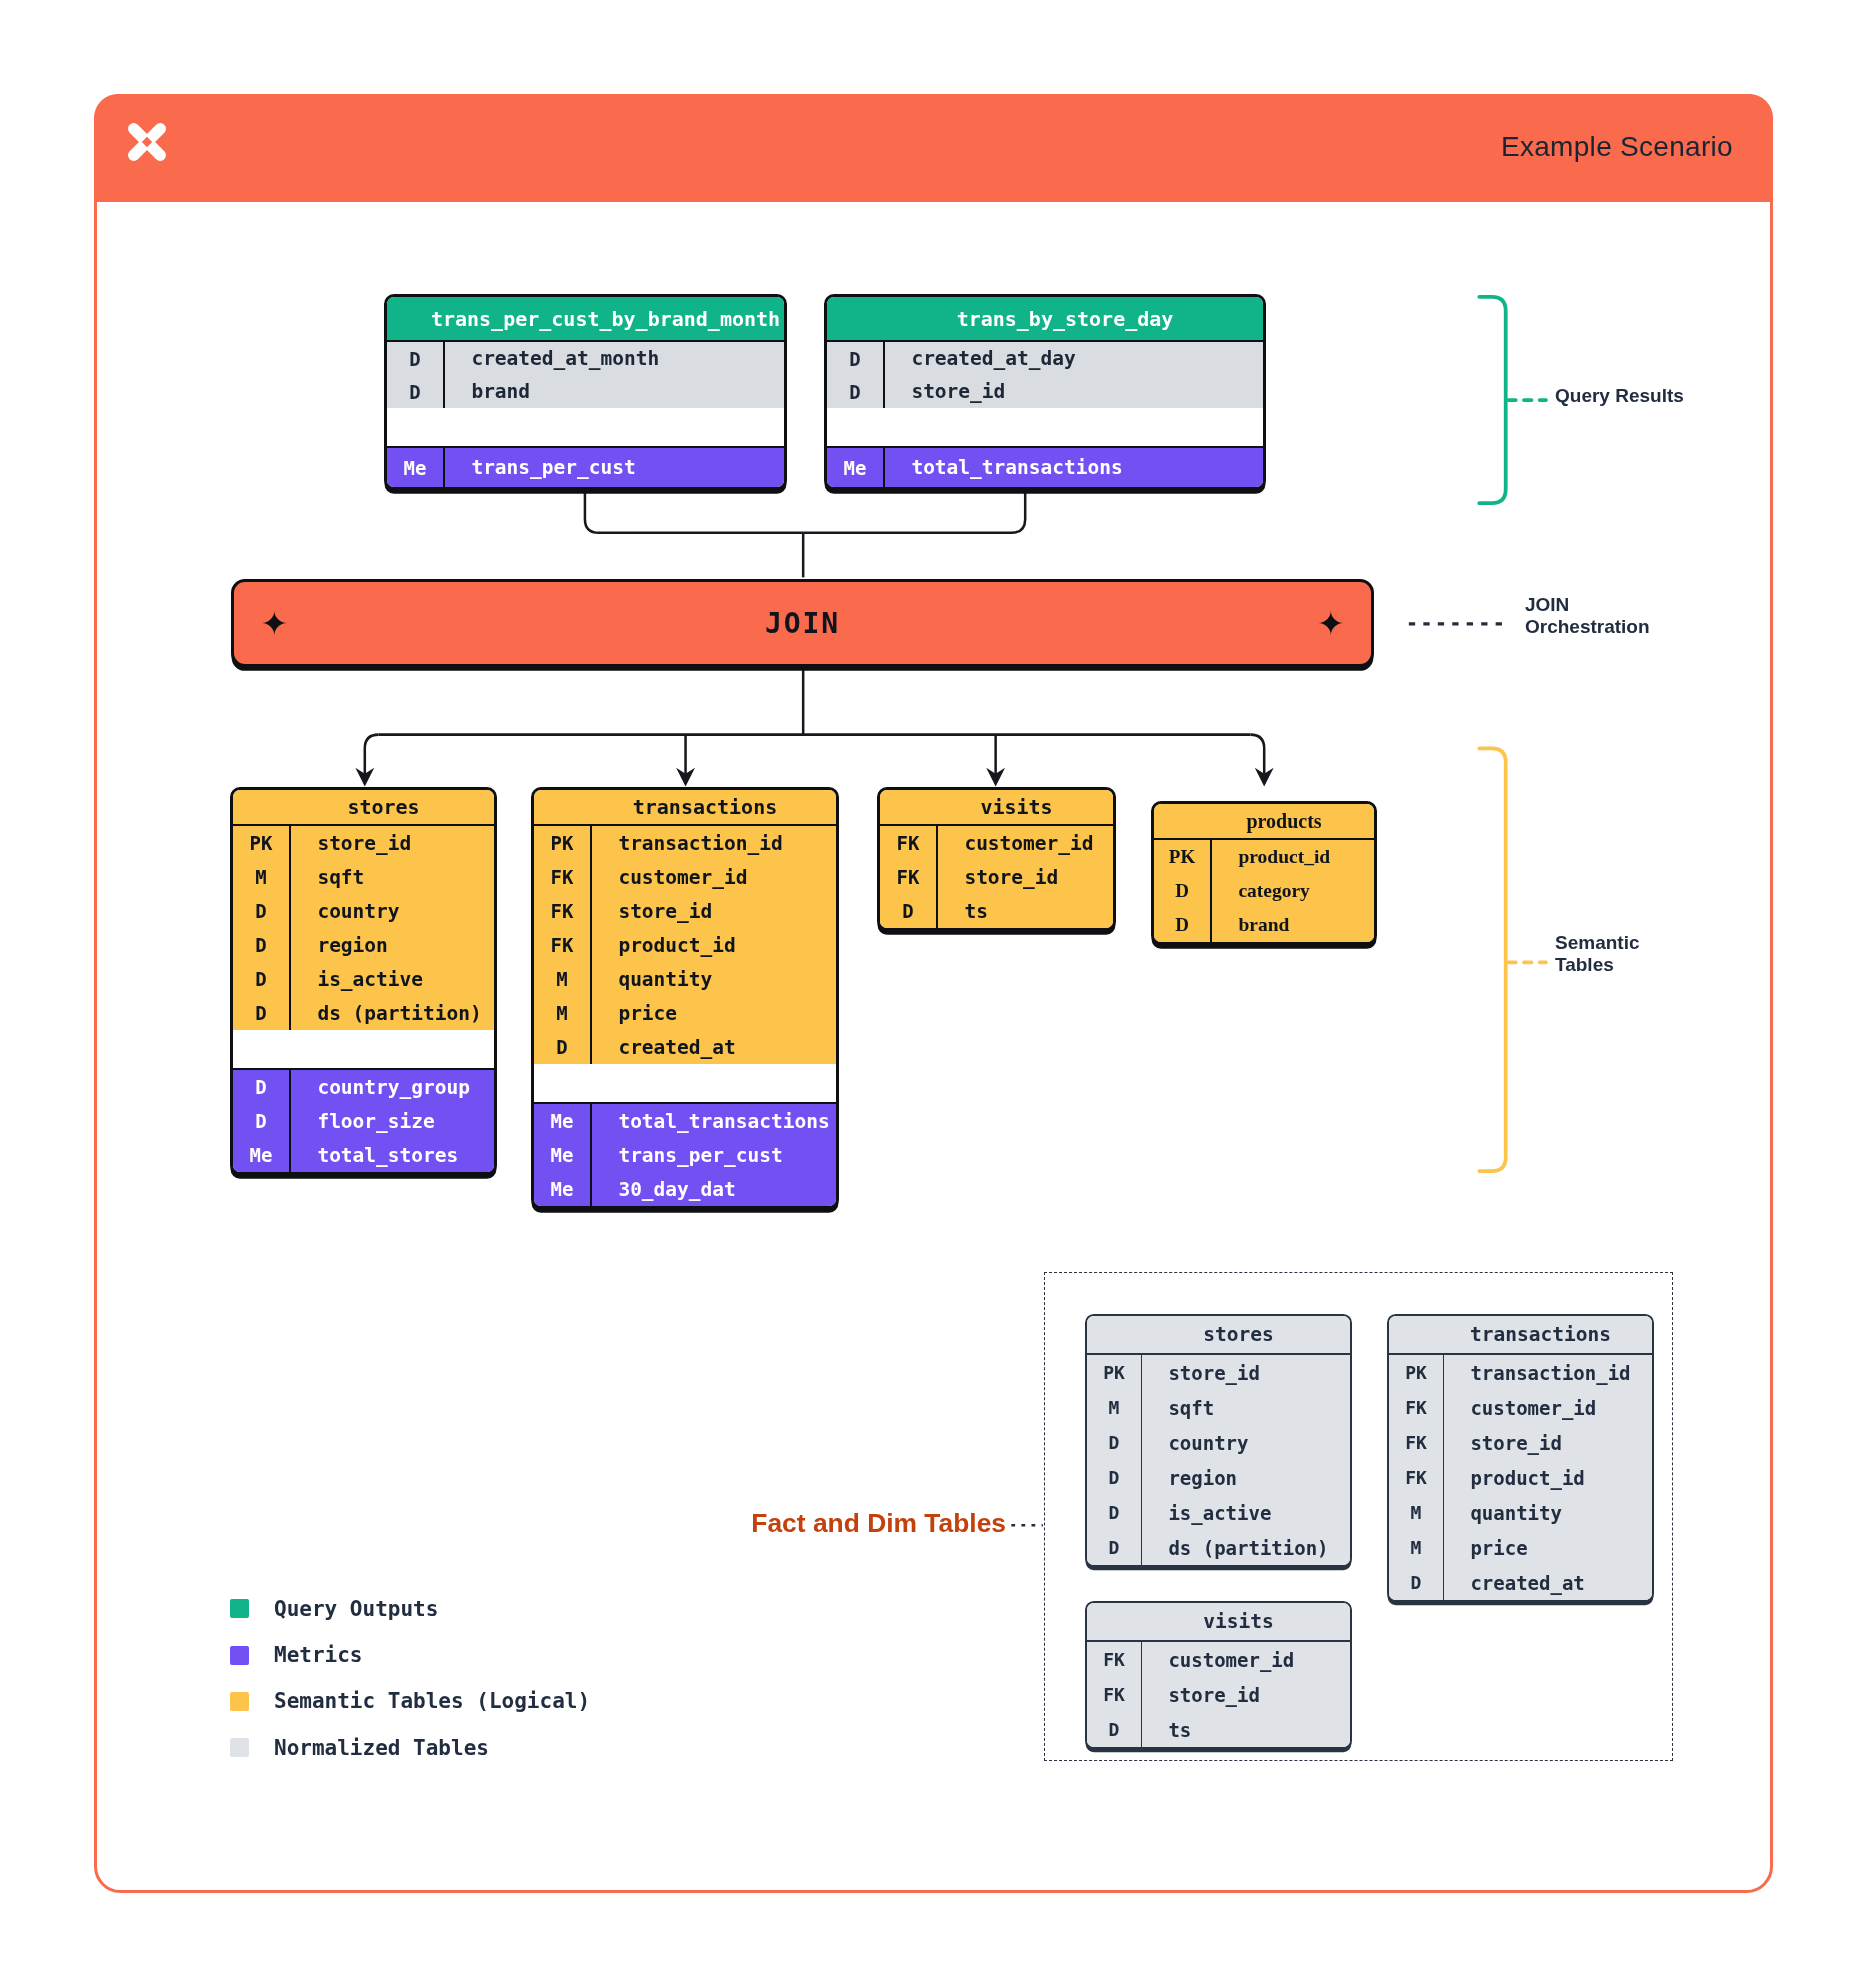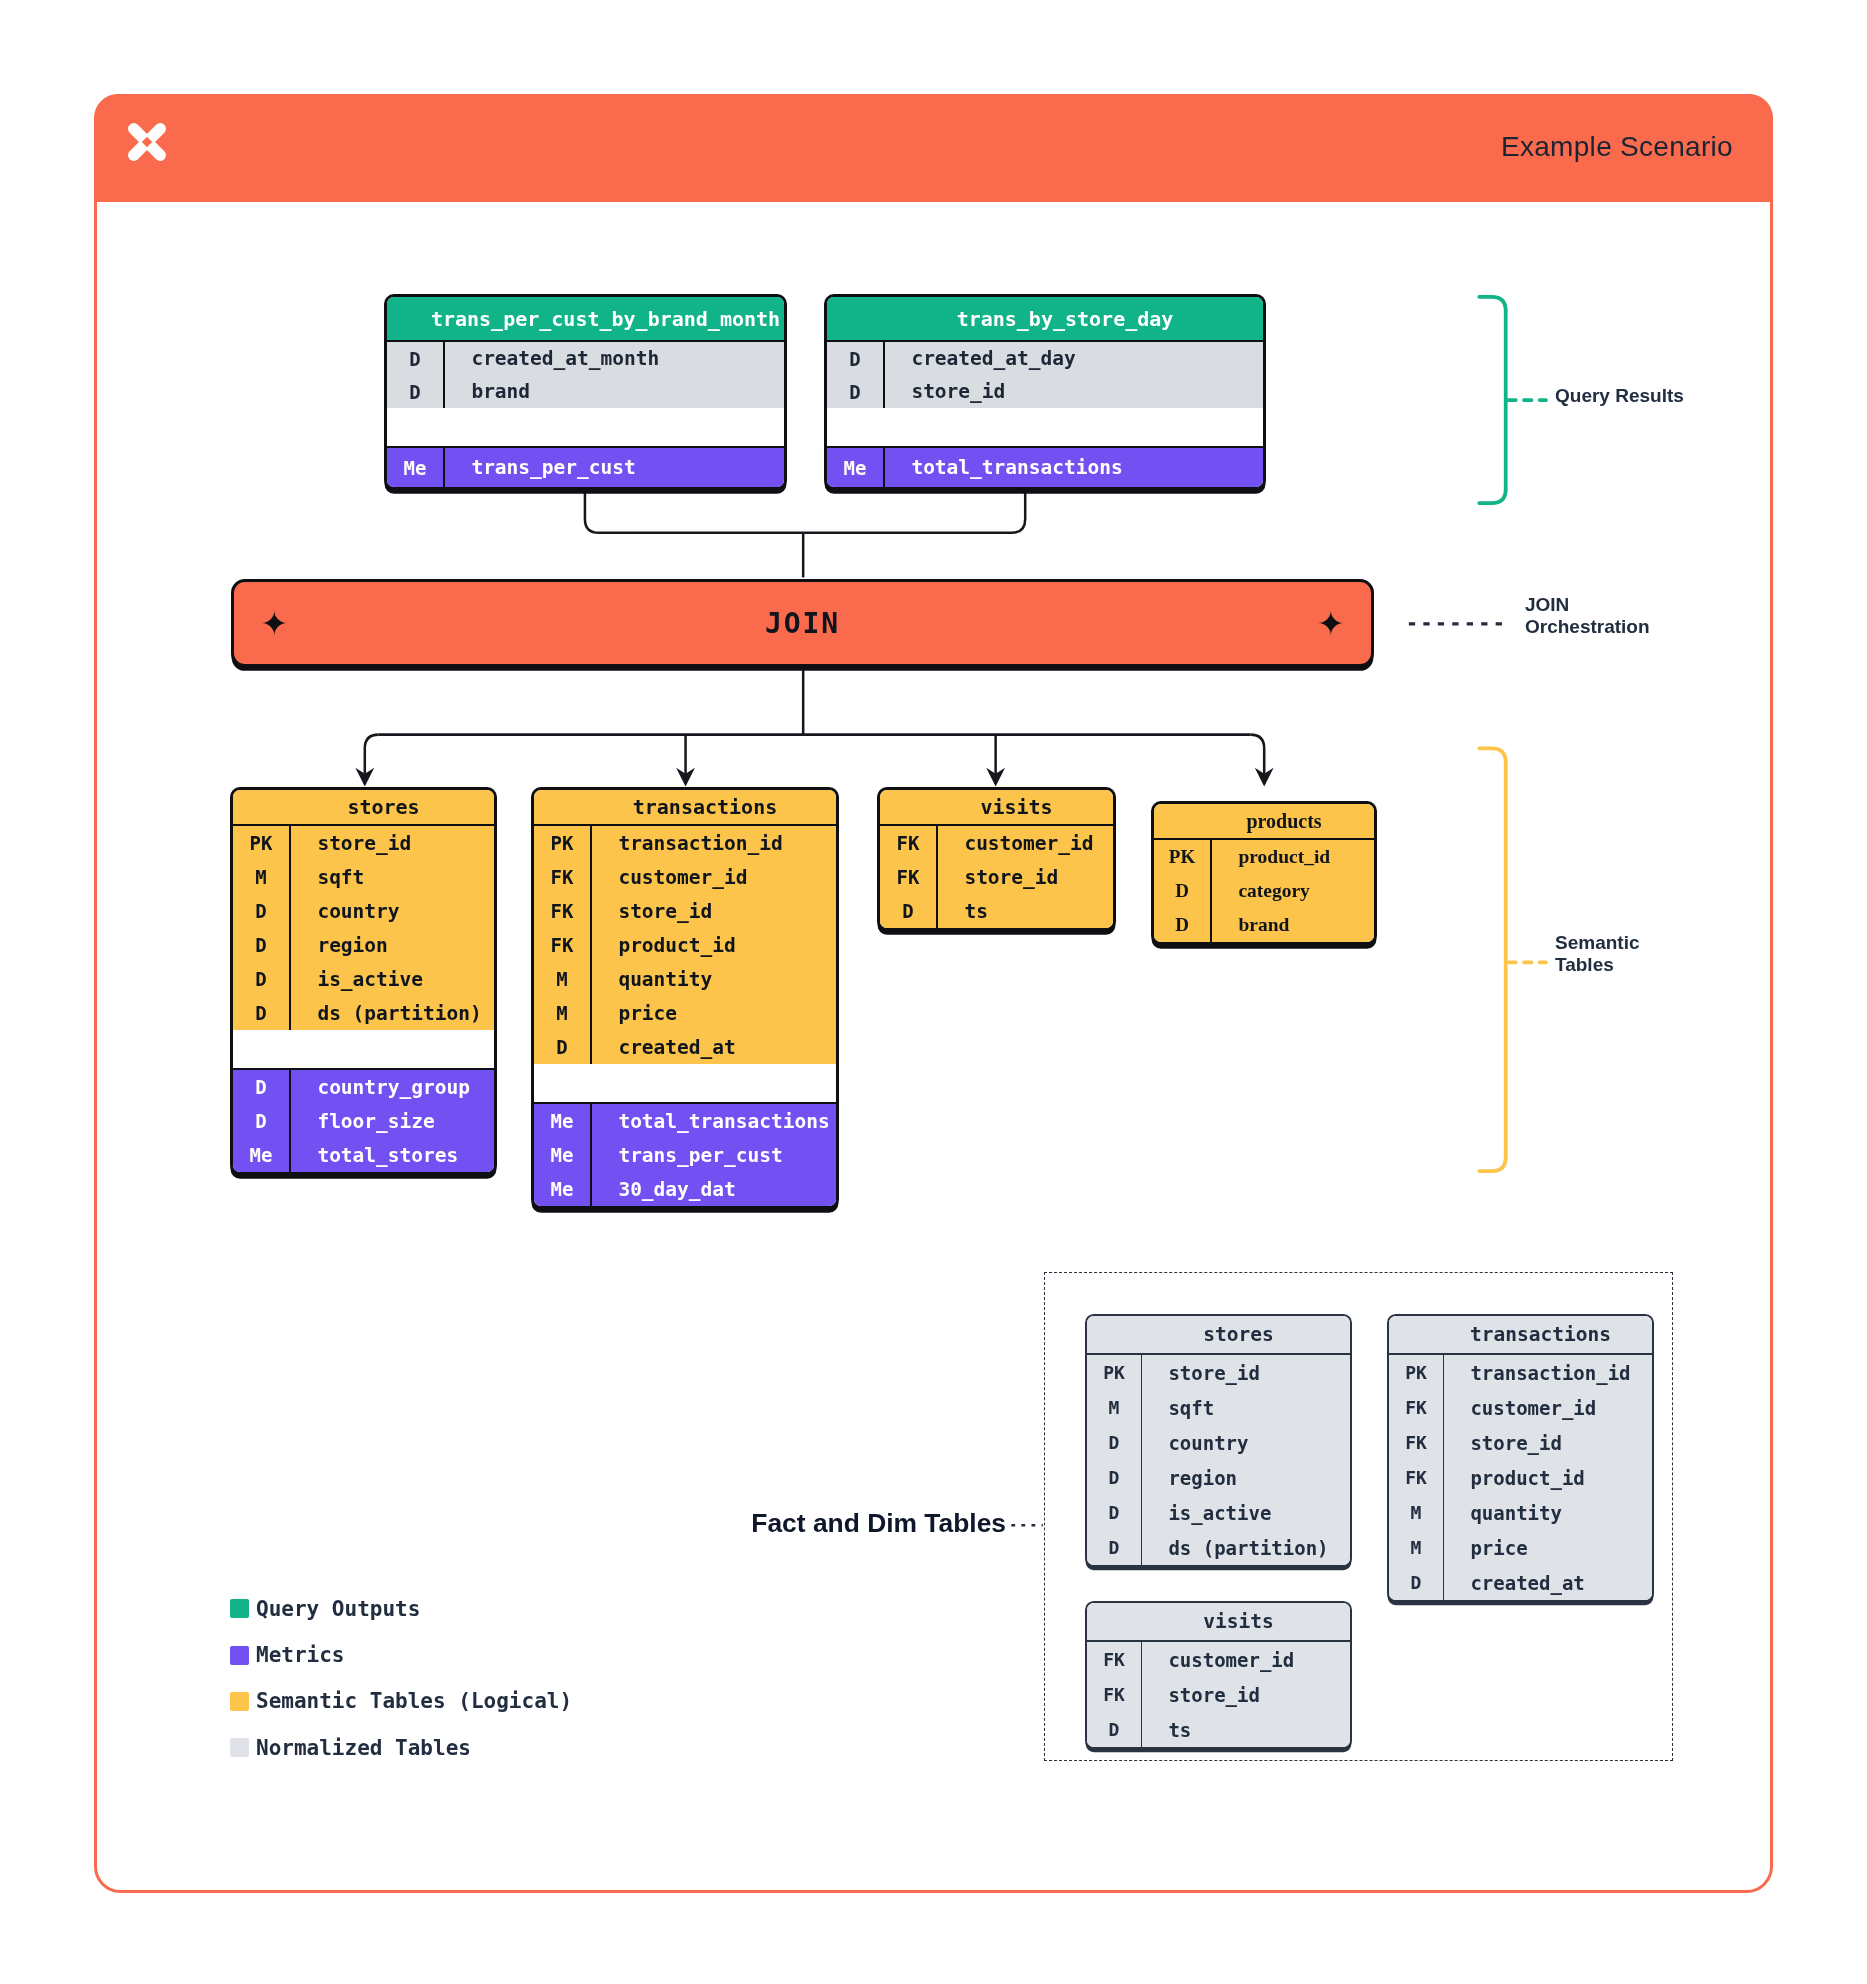--- a/index.html
+++ b/index.html
@@ -52,26 +52,26 @@
          color: #10151d; letter-spacing: 1.9px; }
   .sparkle { font-size: 33px; color: #0d0f12; line-height: 1; }
 
   
   .note { position: absolute; z-index: 2; font-weight: bold; color: #222e40; font-size: 19px; line-height: 1.15; }
 
   
   .dashed-box { position: absolute; z-index: 1; left: 1044px; top: 1272px; width: 629px; height: 489px;
          border: 1.9px dashed #2a3342; }
   .factdim-label { position: absolute; z-index: 2; right: 862px; top: 1508px; font-size: 26.4px;
-         font-weight: bold; color: #0f172a; white-space: nowrap; }
+         font-weight: bold; color: #c2410c; white-space: nowrap; }
 
   
   .legend { position: absolute; z-index: 2; left: 230px; top: 1598px; display: flex;
          flex-direction: column; gap: 25px; }
-  .legend-item { display: flex; align-items: center; gap: 7px; height: 21.4px; }
+  .legend-item { display: flex; align-items: center; gap: 25px; height: 21.4px; }
   .legend-swatch { width: 19px; height: 19px; border-radius: 1.9px; flex: none; }
   .legend-label { font-family: "DejaVu Sans Mono", monospace; font-weight: bold;
          font-size: 21px; color: #222e40; white-space: nowrap; }
 </style>
 </head>
 <body>
 
 <div class="canvas">
 
   <svg class="wires" viewBox="0 0 2970 3156">

